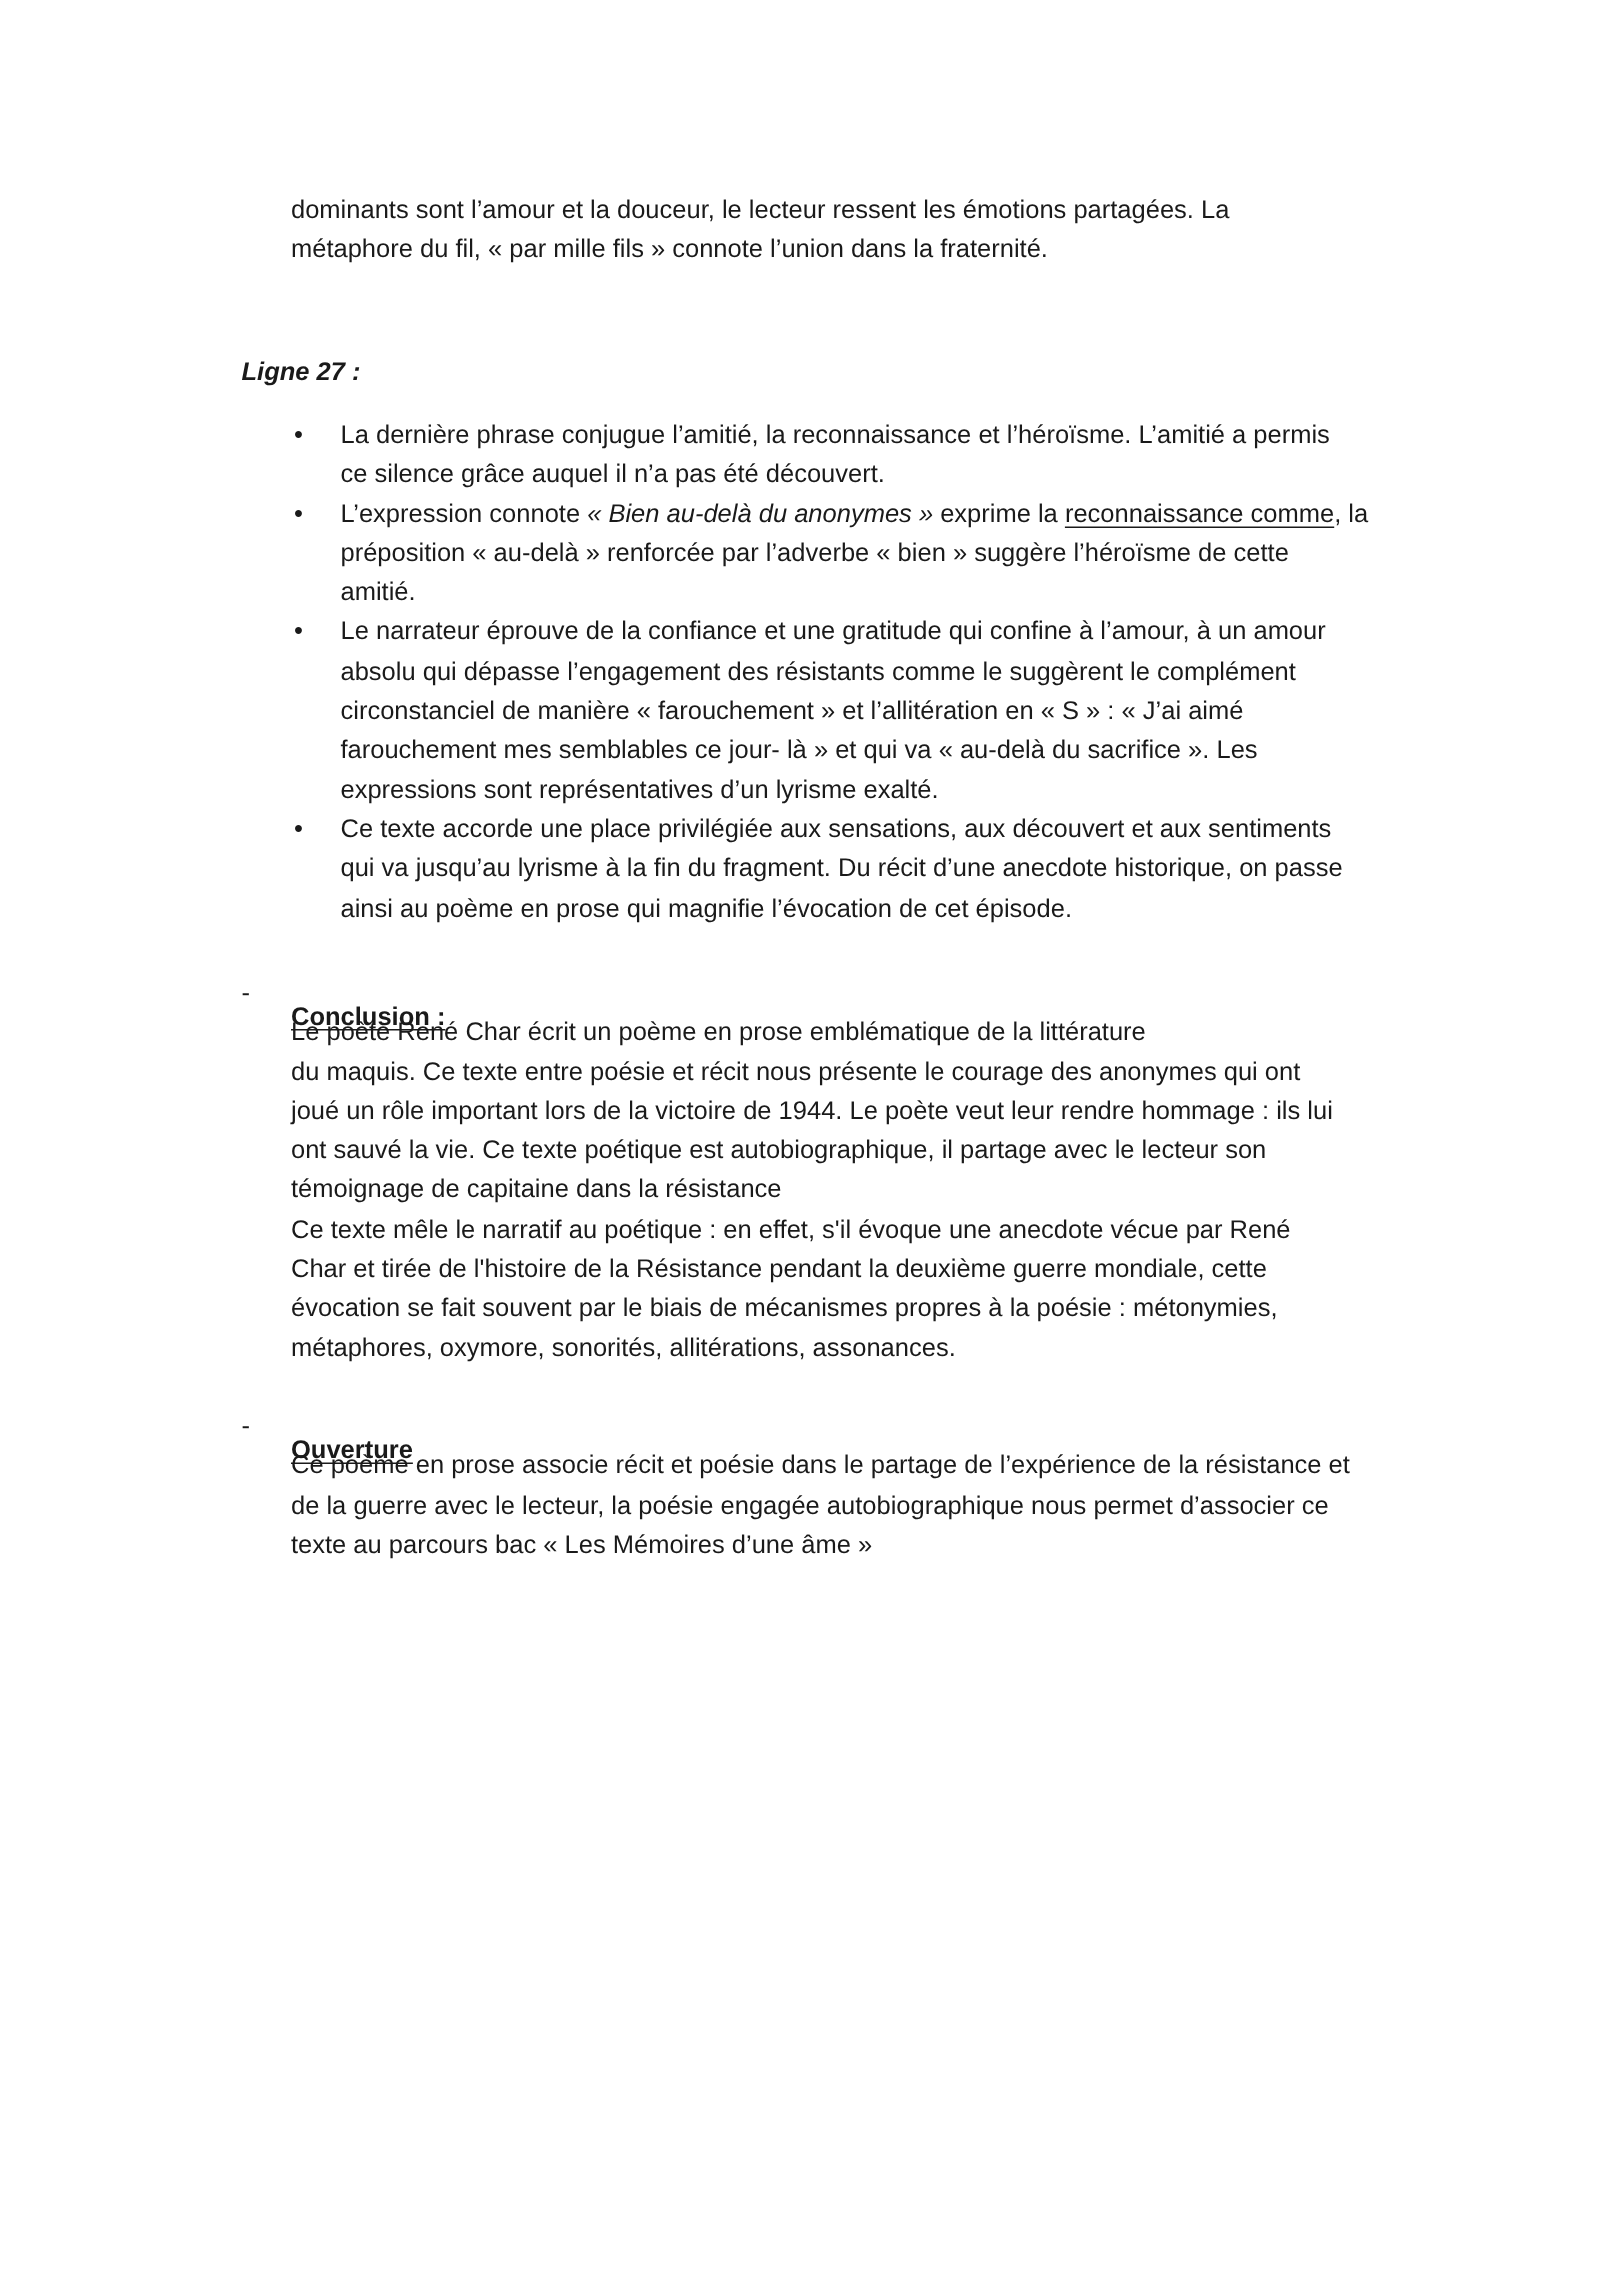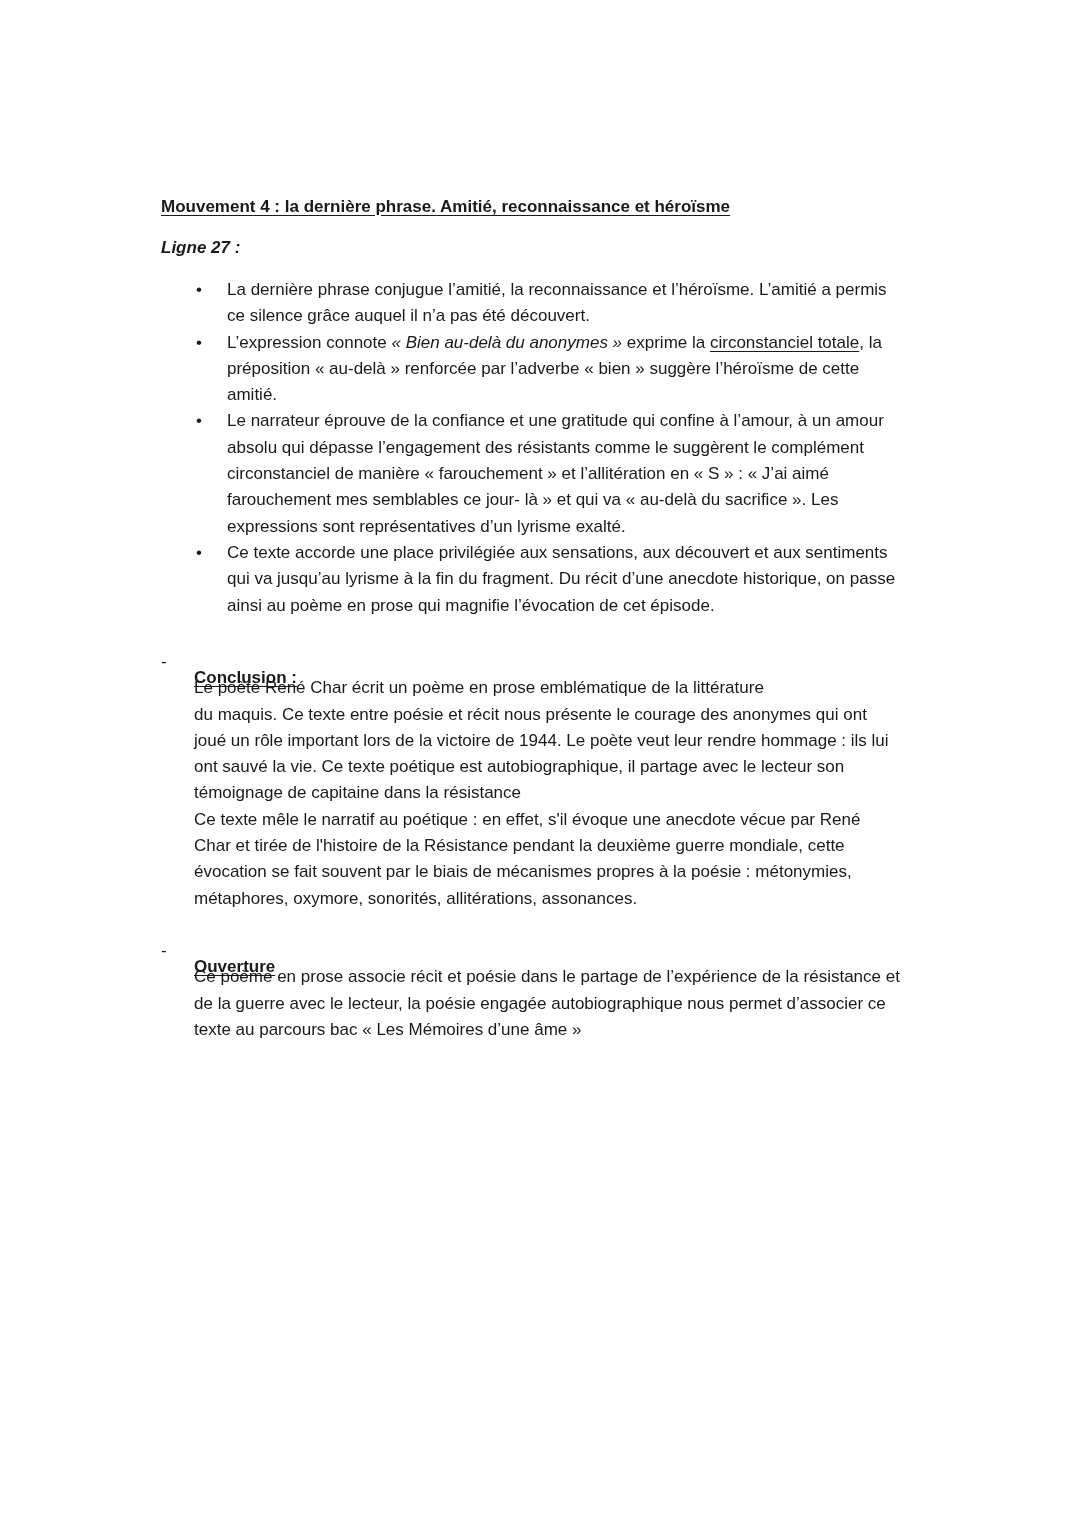--- a/index.html
+++ b/index.html
@@ -98,34 +98,35 @@
       white-space: pre-line;
     }
     .conclusion { top: 649px; }
     .ouverture { top: 938px; }
   </style>
 </head>
 <body>
 
 <div class="page">
 
+  <div class="block intro">dominants sont l’amour et la douceur, le lecteur ressent les émotions partagées. La
+métaphore du fil, « par mille fils » connote l’union dans la fraternité.</div>
 
-  <div class="block heading">Mouvement 4 : la dernière phrase. Amitié, reconnaissance et héroïsme</div>
 
   <div class="block subheading">Ligne 27 :</div>
 
   <ul class="bullets">
     <li>
       <span class="bullet-dot">•</span>
       <span class="bullet-text">La dernière phrase conjugue l’amitié, la reconnaissance et l’héroïsme. L’amitié a permis
 ce silence grâce auquel il n’a pas été découvert.</span>
     </li>
     <li>
       <span class="bullet-dot">•</span>
-      <span class="bullet-text"><span>L’expression connote </span><span class="italic">« Bien au-delà du anonymes »</span><span> exprime la </span><span class="underline">circonstanciel totale</span><span>, la
+      <span class="bullet-text"><span>L’expression connote </span><span class="italic">« Bien au-delà du anonymes »</span><span> exprime la </span><span class="underline">reconnaissance comme</span><span>, la
 préposition « au-delà » renforcée par l’adverbe « bien » suggère l’héroïsme de cette
 amitié.</span></span>
     </li>
     <li>
       <span class="bullet-dot">•</span>
       <span class="bullet-text">Le narrateur éprouve de la confiance et une gratitude qui confine à l’amour, à un amour
 absolu qui dépasse l’engagement des résistants comme le suggèrent le complément
 circonstanciel de manière « farouchement » et l’allitération en « S » : « J’ai aimé
 farouchement mes semblables ce jour- là » et qui va « au-delà du sacrifice ».  Les
 expressions sont représentatives d’un lyrisme exalté.</span>

